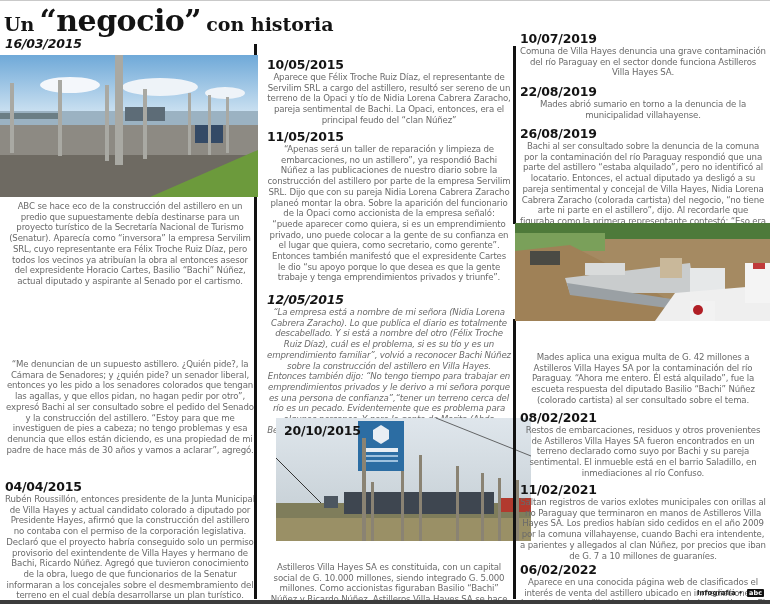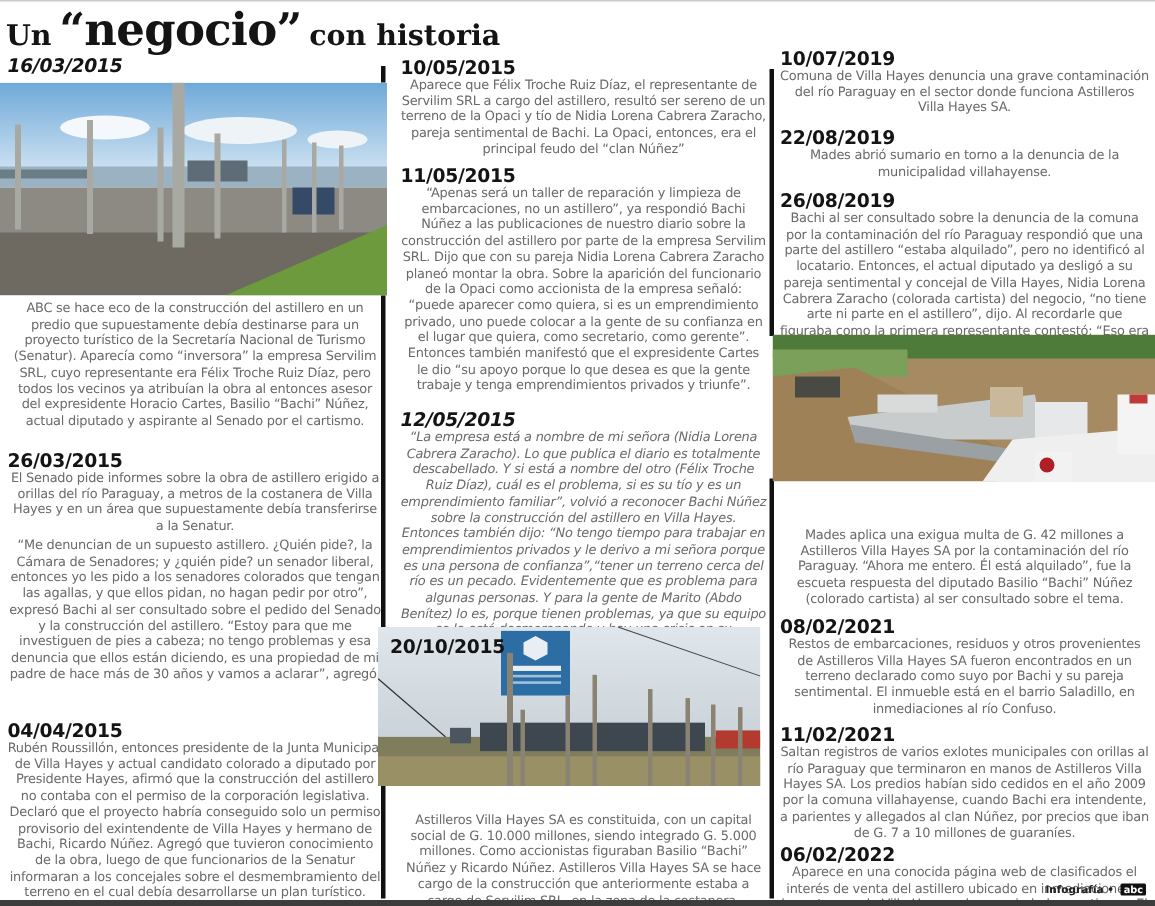--- a/index.html
+++ b/index.html
@@ -5,21 +5,21 @@
   * { box-sizing: border-box; margin: 0; padding: 0; }
   html, body { width: 770px; height: 604px; overflow: hidden; background: #ffffff; }
   body { font-family: "DejaVu Sans", sans-serif; color: #5d5d5d; position: relative; }
   .page { position: absolute; left: 0; top: 0; width: 770px; height: 604px; background: #fff; border-top: 1px solid #c9c9c9; padding-left: 36px; }
   .bottom-rule { position: absolute; left: 0; right: 0; bottom: 0; height: 4px; background: #3c3c3c; }
   .headline { position: absolute; left: 4px; top: 2px; height: 34px; white-space: nowrap; color: #141414; font-family: "DejaVu Serif", serif; }
   .headline .h-un { font-size: 19px; font-weight: bold; }
   .headline .h-neg { font-size: 30px; font-weight: bold; letter-spacing: -0.5px; }
   .headline .h-con { font-size: 19px; font-weight: bold; }
   .col1 { left: 5px; width: 250px; }
-  .col2 { left: 267px; width: 244px; }
+  .col2 { left: 267px; width: 244px; margin-top: 20px; }
   .col3 { left: 520px; width: 246px; margin-top: 29px; }
   .vbar { position: absolute; width: 3px; background: #111; }
   .entry { position: absolute; }
   .date { font-family: "DejaVu Sans", sans-serif; font-weight: bold; color: #141414; font-size: 12.5px; line-height: 14px; letter-spacing: -0.2px; }
   .text { font-size: 8.6px; line-height: 10.7px; color: #6a6a6a; letter-spacing: -0.15px; text-align: center; }
   .photo { position: absolute; overflow: hidden; }
   .photo svg { display: block; width: 100%; height: 100%; }
   .photo-date { position: absolute; left: 8px; top: 6px; font-weight: bold; color: #141414; font-size: 12.5px; letter-spacing: -0.2px; }
   .credit { position: absolute; right: 6px; bottom: 7px; font-size: 7px; color: #222; font-weight: bold; white-space: nowrap; }
   .credit .logo { display: inline-block; background: #111; color: #fff; font-size: 6.5px; padding: 0 2px; margin-left: 2px; border-radius: 1px; }
@@ -68,24 +68,20 @@
         <rect x="208" y="40" width="3" height="60"></rect>
         <rect x="226" y="42" width="3" height="56"></rect>
       </g>
     </svg>
   </div>
 
   <div class="entry col1" style="top:200px;">
     <div class="text">ABC se hace eco de la construcción del astillero en un predio que supuestamente debía destinarse para un proyecto turístico de la Secretaría Nacional de Turismo (Senatur). Aparecía como “inversora” la empresa Servilim SRL, cuyo representante era Félix Troche Ruiz Díaz, pero todos los vecinos ya atribuían la obra al entonces asesor del expresidente Horacio Cartes, Basilio “Bachi” Núñez, actual diputado y aspirante al Senado por el cartismo.</div>
   </div>
 
-  <div class="entry col1" style="top:299px;">
-    <div class="date">26/03/2015</div>
-    <div class="text">El Senado pide informes sobre la obra de astillero erigido a orillas del río Paraguay, a metros de la costanera de Villa Hayes y en un área que supuestamente debía transferirse a la Senatur.</div>
-  </div>
 
   <div class="entry col1" style="top:358px;">
     <div class="text">“Me denuncian de un supuesto astillero. ¿Quién pide?, la Cámara de Senadores; y ¿quién pide? un senador liberal, entonces yo les pido a los senadores colorados que tengan las agallas, y que ellos pidan, no hagan pedir por otro”, expresó Bachi al ser consultado sobre el pedido del Senado y la construcción del astillero. “Estoy para que me investiguen de pies a cabeza; no tengo problemas y esa denuncia que ellos están diciendo, es una propiedad de mi padre de hace más de 30 años y vamos a aclarar”, agregó.</div>
   </div>
 
   <div class="entry col1" style="top:479px;">
     <div class="date">04/04/2015</div>
     <div class="text">Rubén Roussillón, entonces presidente de la Junta Municipal de Villa Hayes y actual candidato colorado a diputado por Presidente Hayes, afirmó que la construcción del astillero no contaba con el permiso de la corporación legislativa. Declaró que el proyecto habría conseguido solo un permiso provisorio del exintendente de Villa Hayes y hermano de Bachi, Ricardo Núñez. Agregó que tuvieron conocimiento de la obra, luego de que funcionarios de la Senatur informaran a los concejales sobre el desmembramiento del terreno en el cual debía desarrollarse un plan turístico.</div>
   </div>
 
@@ -102,21 +98,21 @@
     <div class="text">“Apenas será un taller de reparación y limpieza de embarcaciones, no un astillero”, ya respondió Bachi Núñez a las publicaciones de nuestro diario sobre la construcción del astillero por parte de la empresa Servilim SRL. Dijo que con su pareja Nidia Lorena Cabrera Zaracho planeó montar la obra.  Sobre la aparición del funcionario de la Opaci como accionista de la empresa señaló: “puede aparecer como quiera, si es un emprendimiento privado, uno puede colocar a la gente de su confianza en el lugar que quiera, como secretario, como gerente”.</div>
     <div class="text">Entonces también manifestó que el expresidente Cartes le dio “su apoyo porque lo que desea es que la gente trabaje y tenga emprendimientos privados y triunfe”.</div>
   </div>
 
   <div class="entry col2" style="top:272px;font-style:italic;">
     <div class="date">12/05/2015</div>
     <div class="text">“La empresa está a nombre de mi señora (Nidia Lorena Cabrera Zaracho). Lo que publica el diario es totalmente descabellado. Y si está a nombre del otro (Félix Troche Ruiz Díaz), cuál es el problema, si es su tío y es un emprendimiento familiar”, volvió a reconocer Bachi Núñez sobre la construcción del astillero en Villa Hayes.</div>
     <div class="text">Entonces también dijo: “No tengo tiempo para trabajar en emprendimientos privados y le derivo a mi señora porque es una persona de confianza”,“tener un terreno cerca del río es un pecado. Evidentemente que es problema para algunas personas. Y para la gente de Marito (Abdo Benítez) lo es, porque tienen problemas, ya que su equipo se le está desmoronando y hay una crisis en su dirigencia”.</div>
   </div>
 
-  <div class="photo" style="left:252px; top:417px; width:255px; height:106px;">
+  <div class="photo" style="left:276px; top:417px; width:255px; height:123px;">
     <svg viewBox="0 0 255 123" preserveAspectRatio="none">
       <defs>
         <linearGradient id="sky2" x1="0" y1="0" x2="0" y2="1">
           <stop offset="0" stop-color="#dfe6ec"></stop>
           <stop offset="1" stop-color="#c9d2d8"></stop>
         </linearGradient>
       </defs>
       <rect x="0" y="0" width="255" height="90" fill="url(#sky2)"></rect>
       <rect x="0" y="85" width="255" height="38" fill="#7f7d5b"></rect>
       <rect x="0" y="100" width="255" height="23" fill="#9a9066"></rect>

